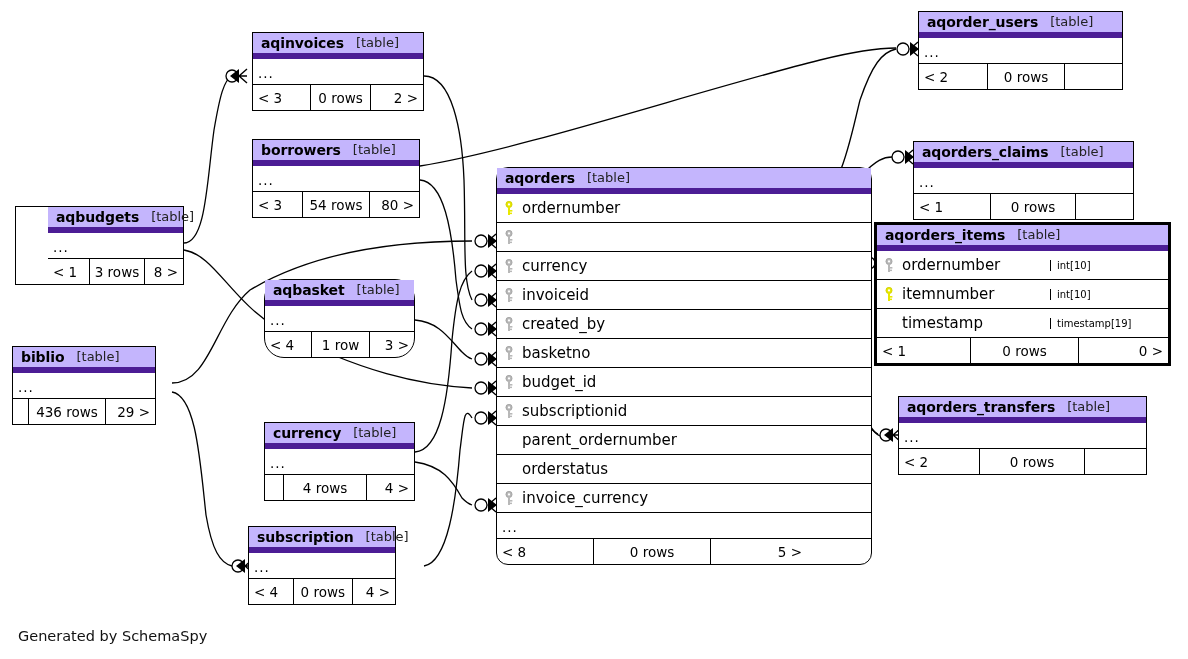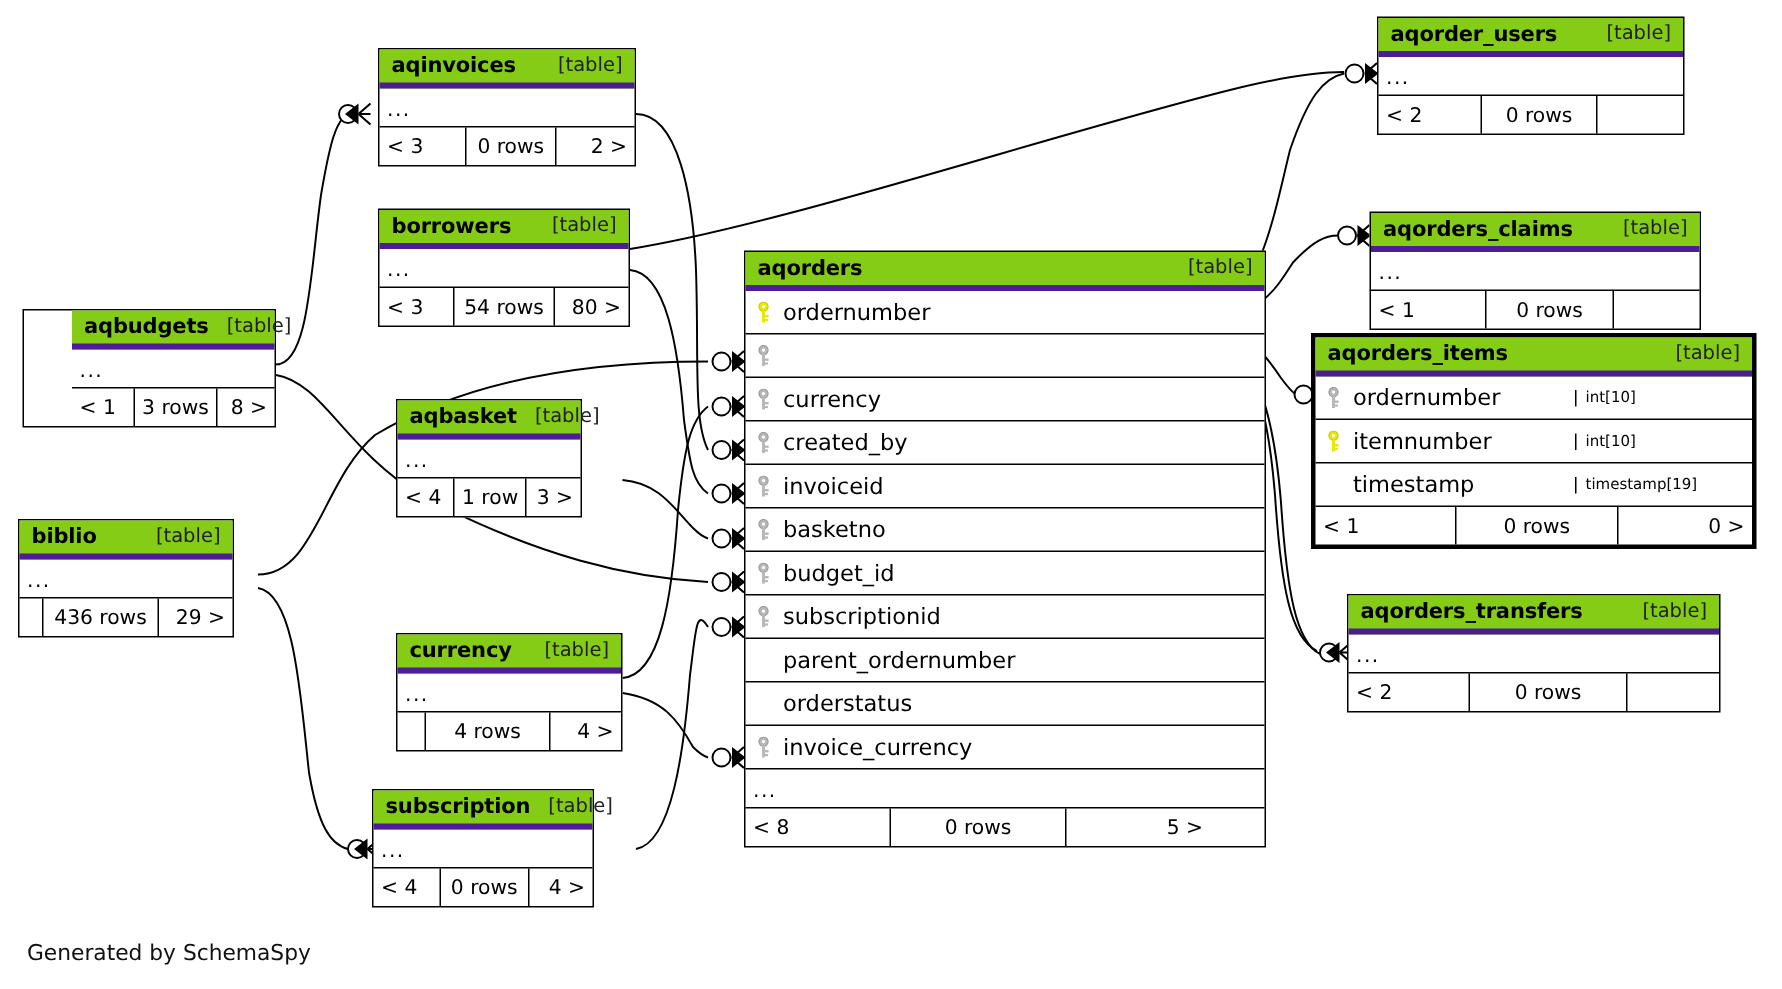--- a/index.html
+++ b/index.html
@@ -15,23 +15,23 @@
     position:absolute;
     border:1px solid #000;
     background:#ffffff;
     box-sizing:border-box;
     font-size:13.5px;
     color:#000;
   }
   .tbl.thick{border:3px solid #000;}
 
   .tbl-head{
-    display:flex;align-items:center;justify-content:space-between;
-    background:#84cc16;
-    border-bottom:4px solid #4c1d95;
+    display:flex;align-items:center;
+    background:#c4b5fd;
+    border-bottom:6px solid #4c1d95;
     padding:3px 8px 4px 8px;
     box-sizing:border-box;
     height:26px;
   }
   .tbl-name{font-weight:bold;font-size:14px;letter-spacing:-0.1px;}
   .tbl-tag{font-size:13px;color:#222;padding-left:12px;}
 
   .row{
     display:flex;align-items:center;
     border-bottom:1px solid #000;
@@ -215,21 +215,21 @@
       <span class="tbl-tag">[table]</span>
     </div>
     <div class="ellipsis-row">...</div>
     <div class="footer">
       <div class="f-left" style="width:15px"></div>
       <div class="f-mid" style="width:78px">436 rows</div>
       <div class="f-right" style="width:49px">29 &gt;</div>
     </div>
   </div>
 
-  <div class="tbl" id="tbl-aqbasket" style="left:264px;top:266px;width:124px;">
+  <div class="tbl" id="tbl-aqbasket" style="left:264px;top:279px;width:151px;border-radius:20px;">
     <div class="tbl-head">
       <span class="tbl-name">aqbasket</span>
       <span class="tbl-tag">[table]</span>
     </div>
     <div class="ellipsis-row">...</div>
     <div class="footer">
       <div class="f-left" style="width:46px">&lt; 4</div>
       <div class="f-mid" style="width:59px">1 row</div>
       <div class="f-right" style="width:44px">3 &gt;</div>
     </div>
@@ -254,21 +254,21 @@
       <span class="tbl-tag">[table]</span>
     </div>
     <div class="ellipsis-row">...</div>
     <div class="footer">
       <div class="f-left" style="width:52px">&lt; 4</div>
       <div class="f-mid" style="width:72px">0 rows</div>
       <div class="f-right" style="width:50px">4 &gt;</div>
     </div>
   </div>
 
-  <div class="tbl" id="tbl-aqorders" style="left:496px;top:167px;width:348px;">
+  <div class="tbl" id="tbl-aqorders" style="left:496px;top:167px;width:376px;border-radius:12px;">
     <div class="tbl-head">
       <span class="tbl-name">aqorders</span>
       <span class="tbl-tag">[table]</span>
     </div>
 
     <div class="row">
       <span class="keycell">
         <span class="key">
             <svg width="10" height="15" viewBox="0 0 10 15">
               <circle cx="5" cy="3.4" r="3.1" fill="#e8e800" stroke="#c9c900" stroke-width="0.7"></circle>
@@ -316,36 +316,36 @@
         <span class="key">
             <svg width="10" height="15" viewBox="0 0 10 15">
               <circle cx="5" cy="3.4" r="3.1" fill="#b8b8b8" stroke="#9a9a9a" stroke-width="0.7"></circle>
               <circle cx="5" cy="3.4" r="1.1" fill="#fff"></circle>
               <rect x="4" y="6" width="2" height="8" fill="#b8b8b8"></rect>
               <rect x="6" y="9" width="2.4" height="1.6" fill="#b8b8b8"></rect>
               <rect x="6" y="11.6" width="2" height="1.5" fill="#b8b8b8"></rect>
             </svg>
           </span>
       </span>
+      <span class="colname">invoiceid</span>
+    </div>
+
+    <div class="row">
+      <span class="keycell">
+        <span class="key">
+            <svg width="10" height="15" viewBox="0 0 10 15">
+              <circle cx="5" cy="3.4" r="3.1" fill="#b8b8b8" stroke="#9a9a9a" stroke-width="0.7"></circle>
+              <circle cx="5" cy="3.4" r="1.1" fill="#fff"></circle>
+              <rect x="4" y="6" width="2" height="8" fill="#b8b8b8"></rect>
+              <rect x="6" y="9" width="2.4" height="1.6" fill="#b8b8b8"></rect>
+              <rect x="6" y="11.6" width="2" height="1.5" fill="#b8b8b8"></rect>
+            </svg>
+          </span>
+      </span>
       <span class="colname">created_by</span>
-    </div>
-
-    <div class="row">
-      <span class="keycell">
-        <span class="key">
-            <svg width="10" height="15" viewBox="0 0 10 15">
-              <circle cx="5" cy="3.4" r="3.1" fill="#b8b8b8" stroke="#9a9a9a" stroke-width="0.7"></circle>
-              <circle cx="5" cy="3.4" r="1.1" fill="#fff"></circle>
-              <rect x="4" y="6" width="2" height="8" fill="#b8b8b8"></rect>
-              <rect x="6" y="9" width="2.4" height="1.6" fill="#b8b8b8"></rect>
-              <rect x="6" y="11.6" width="2" height="1.5" fill="#b8b8b8"></rect>
-            </svg>
-          </span>
-      </span>
-      <span class="colname">invoiceid</span>
     </div>
 
     <div class="row">
       <span class="keycell">
         <span class="key">
             <svg width="10" height="15" viewBox="0 0 10 15">
               <circle cx="5" cy="3.4" r="3.1" fill="#b8b8b8" stroke="#9a9a9a" stroke-width="0.7"></circle>
               <circle cx="5" cy="3.4" r="1.1" fill="#fff"></circle>
               <rect x="4" y="6" width="2" height="8" fill="#b8b8b8"></rect>
               <rect x="6" y="9" width="2.4" height="1.6" fill="#b8b8b8"></rect>

